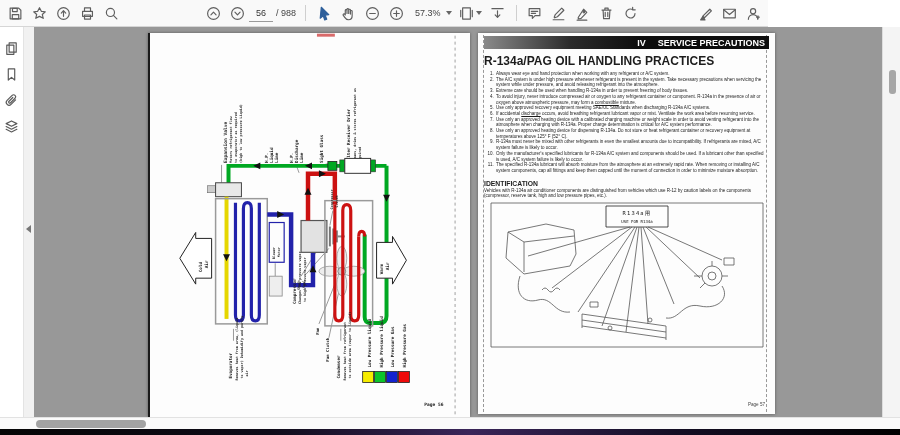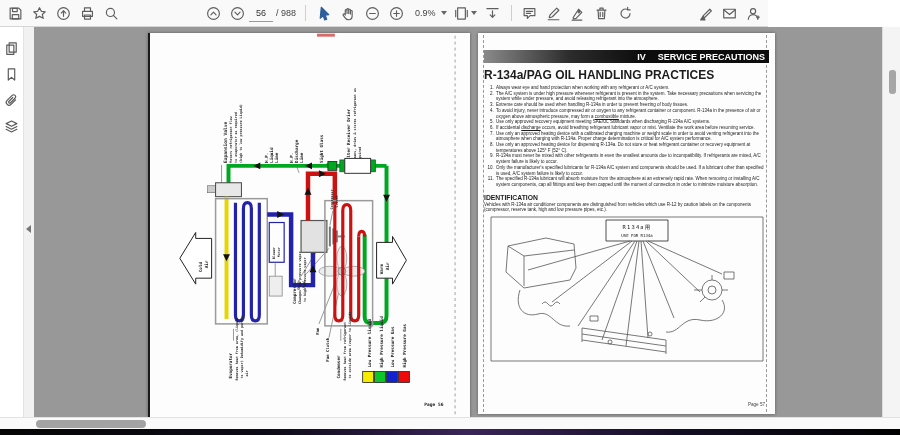--- a/index.html
+++ b/index.html
@@ -36,21 +36,21 @@
 
   .lp-svg{position:absolute;left:0;top:0;width:100%;height:100%;}
   .lp-svg text{font-family:"DejaVu Sans Mono",monospace;font-weight:bold;fill:#222;}
   .t5{font-size:4.6px;} .t45{font-size:4.3px;} .t36{font-size:3.4px;font-weight:bold;}
   .t4{font-size:4px;}
   .pg{font-family:"Liberation Sans",sans-serif;font-weight:normal;font-size:4.6px;fill:#444;}
   .ldr line{stroke:#333;stroke-width:.5;}
   .dash{stroke:#8a8a8a;stroke-width:.8;stroke-dasharray:3 3;}
 
   
-  .rp-inner{position:absolute;left:0;top:0;right:0;bottom:0;padding:17px 6px;box-sizing:border-box;}
+  .rp-inner{position:absolute;left:0;top:0;right:0;bottom:0;padding:3px 6px;box-sizing:border-box;}
   .rp-bar{height:13px;background:linear-gradient(90deg,#8a8a8a,#2c2c2c 30%,#0d0d0d 55%);color:#fff;
           display:flex;align-items:center;justify-content:flex-end;font-weight:bold;font-size:9px;padding:0 4px;}
   .rp-bar .ch{margin-right:12px;}
   .rp-h1{font-weight:bold;font-size:12px;margin-top:5px;}
   .rp-ol{margin:3px 0 0 0;padding-left:11px;font-size:4.5px;line-height:1.27;width:281px;box-sizing:border-box;}
   .rp-ol li{margin:0;padding-left:1px;}
   .rp-h2{font-weight:bold;font-size:6.8px;margin-top:6px;}
   .rp-para{font-size:4.5px;line-height:1.27;margin-top:1px;width:281px;}
   .rp-diag{display:block;margin:3px auto 0 auto;}
   .rp-diag *{vector-effect:non-scaling-stroke;}
@@ -145,21 +145,21 @@
           <path d="M4.4 7h5.2"></path>
         </svg>
     </div>
     <div class="tb-btn">
       <svg width="15" height="15" viewBox="0 0 14 14">
         <circle cx="7" cy="7" r="5.5"></circle>
           <path d="M4.4 7h5.2M7 4.4v5.2"></path>
         </svg>
     </div>
     <div class="zoombox">
-      <span class="tb-txt">0.9%</span>
+      <span class="tb-txt">57.3%</span>
       <span class="caret"></span>
     </div>
     <div class="tb-btn" style="width:30px">
       <svg width="15" height="15" viewBox="0 0 14 14">
         <rect x="3.4" y="1.8" width="7.2" height="10.4"></rect>
           <path d="M1.6 4v6M12.4 4v6"></path>
         </svg>
       <span class="caret"></span>
     </div>
     <div class="tb-btn">

